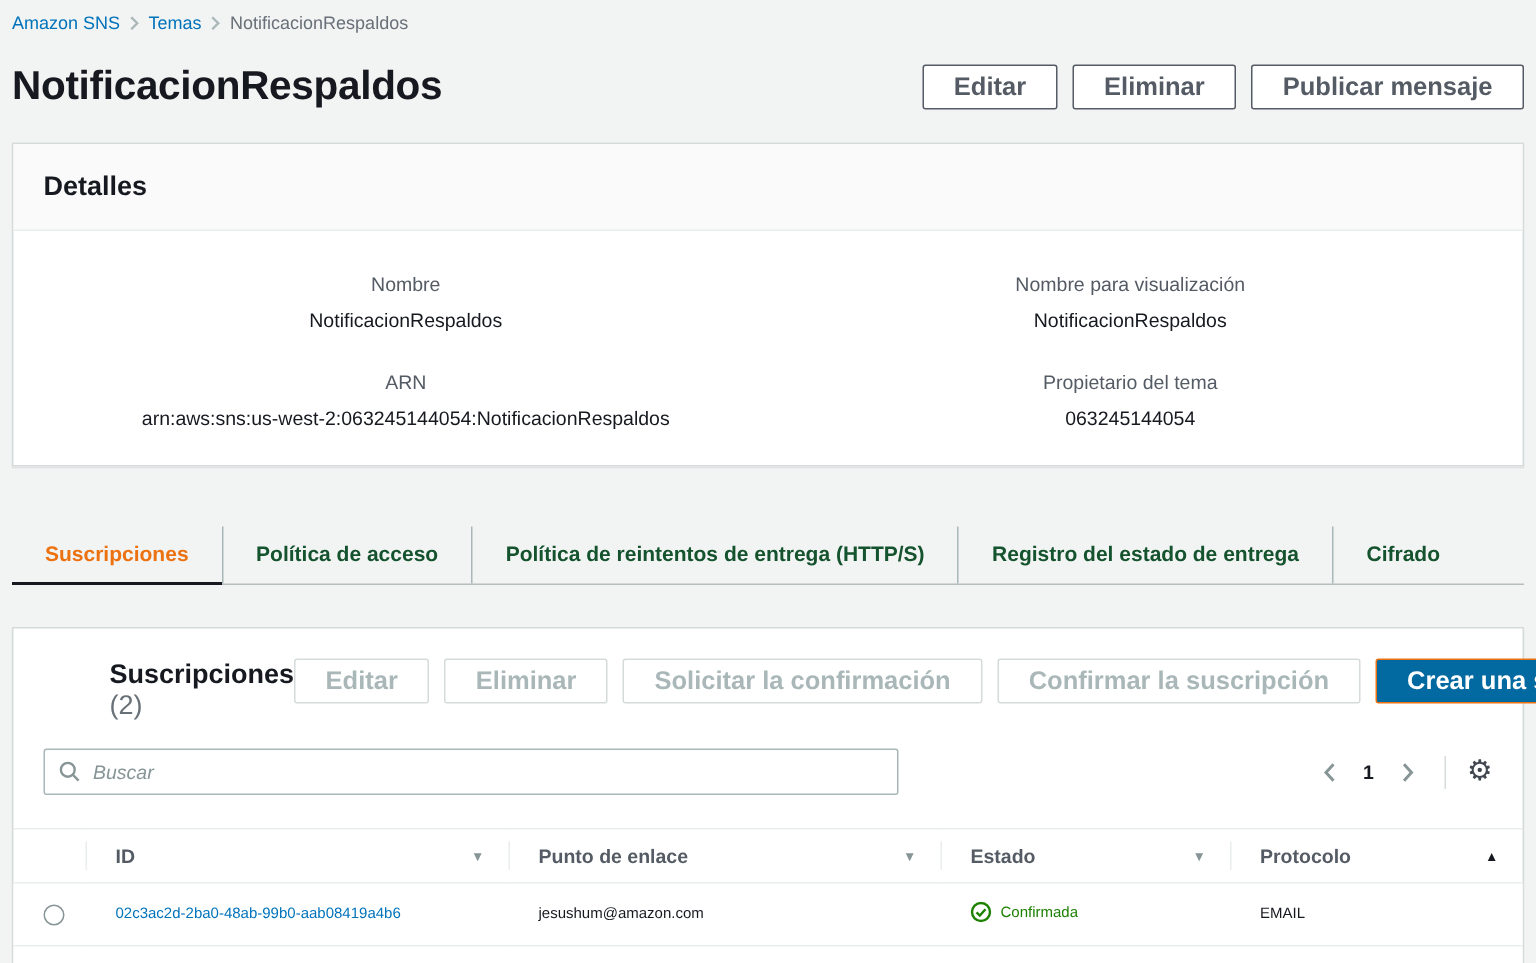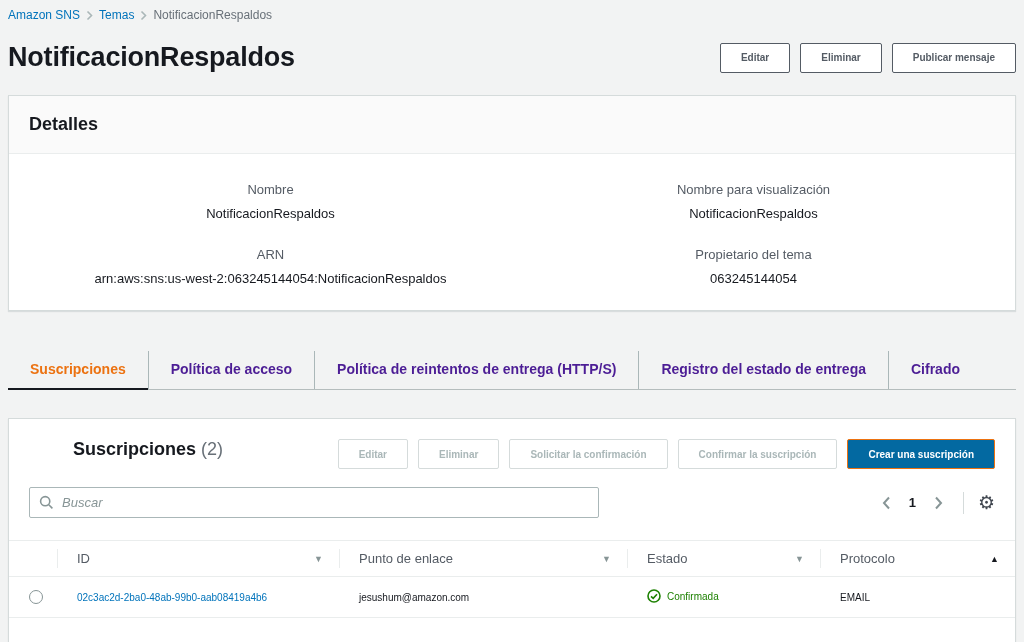--- a/index.html
+++ b/index.html
@@ -20,21 +20,21 @@
 
   
   .title-row { display: flex; align-items: center; justify-content: space-between; margin-top: 20px; }
   h1 { font-size: 27px; font-weight: 700; letter-spacing: -0.2px; }
   .actions { display: flex; gap: 10px; }
 
   
   .btn {
     display: inline-flex; align-items: center; justify-content: center;
     background: #fff; border: 1px solid #545b64; border-radius: 2px;
-    color: #545b64; font-family: inherit; font-size: 10px; font-weight: 700;
+    color: #545b64; font-family: inherit; font-size: 17px; font-weight: 700;
     padding: 0 20px; height: 30px; cursor: pointer; white-space: nowrap;
   }
   .btn.disabled { border-color: #d5dbdb; color: #aab7b8; cursor: default; }
   .btn.primary { background: #0369a1; border-color: #ec7211; color: #fff; }
 
   
   .panel { background: #fff; border: 1px solid #d5dbdb; box-shadow: 0 1px 1px 0 rgba(0,28,36,0.10); }
   .panel-header {
     background: #fafafa; border-bottom: 1px solid #eaeded;
     padding: 18px 20px;
@@ -45,21 +45,21 @@
   .details-col { width: 50%; text-align: center; }
   .field { margin-bottom: 26px; }
   .field:last-child { margin-bottom: 0; }
   .field .label { font-size: 13px; color: #545b64; margin-bottom: 9px; }
   .field .value { font-size: 13px; color: #16191f; }
 
   
   .tabs { display: flex; margin-top: 40px; border-bottom: 1px solid #b5bdbd; }
   .tab {
     position: relative; padding: 10px 22px 12px; font-size: 14px; font-weight: 700;
-    color: #4c1d95; cursor: pointer; white-space: nowrap;
+    color: #14532d; cursor: pointer; white-space: nowrap;
   }
   .tab:not(:last-child) { border-right: 1px solid #aab7b8; }
   .tab.active { color: #ec7211; }
   .tab.active::after { content: ""; position: absolute; left: 0; right: 0; bottom: -1px; height: 2px; background: #16191f; }
 
   
   .subs-panel { margin-top: 28px; }
   .toolbar { display: flex; justify-content: space-between; padding: 20px 20px 10px; margin-left: 44px; }
   .subs-title { font-size: 18px; font-weight: 700; }
   .subs-title .counter { color: #687078; font-weight: 400; }
@@ -77,21 +77,21 @@
   .pagination { display: flex; align-items: center; gap: 4px; }
   .page-btn { background: none; border: none; cursor: pointer; padding: 4px 6px; display: inline-flex; align-items: center; }
   .page-num { font-size: 13px; font-weight: 700; color: #16191f; padding: 0 8px; }
   .pag-divider { width: 1px; height: 22px; background: #d5dbdb; margin: 0 10px; }
   .gear { font-size: 19px; color: #414750; background: none; border: none; cursor: pointer; line-height: 1; }
 
   
   table { width: 100%; border-collapse: collapse; table-layout: fixed; margin-top: 4px; }
   th {
     border-top: 1px solid #eaeded; border-bottom: 1px solid #eaeded;
-    font-size: 13px; font-weight: 400; color: #545b64; text-align: right;
+    font-size: 13px; font-weight: 700; color: #545b64; text-align: right;
     padding: 10px 16px 10px 20px; position: relative; cursor: pointer;
   }
   th .th-inner { display: flex; align-items: center; justify-content: space-between; }
   th:not(:first-child)::before {
     content: ""; position: absolute; left: 0; top: 8px; bottom: 8px; width: 1px; background: #eaeded;
   }
   .sort { font-size: 9px; color: #879596; }
   .sort.active { color: #16191f; }
   td { padding: 12px 16px 12px 20px; font-size: 10px; border-bottom: 1px solid #eaeded; background: #fff; }
   tr:last-child td { border-bottom: none; }

